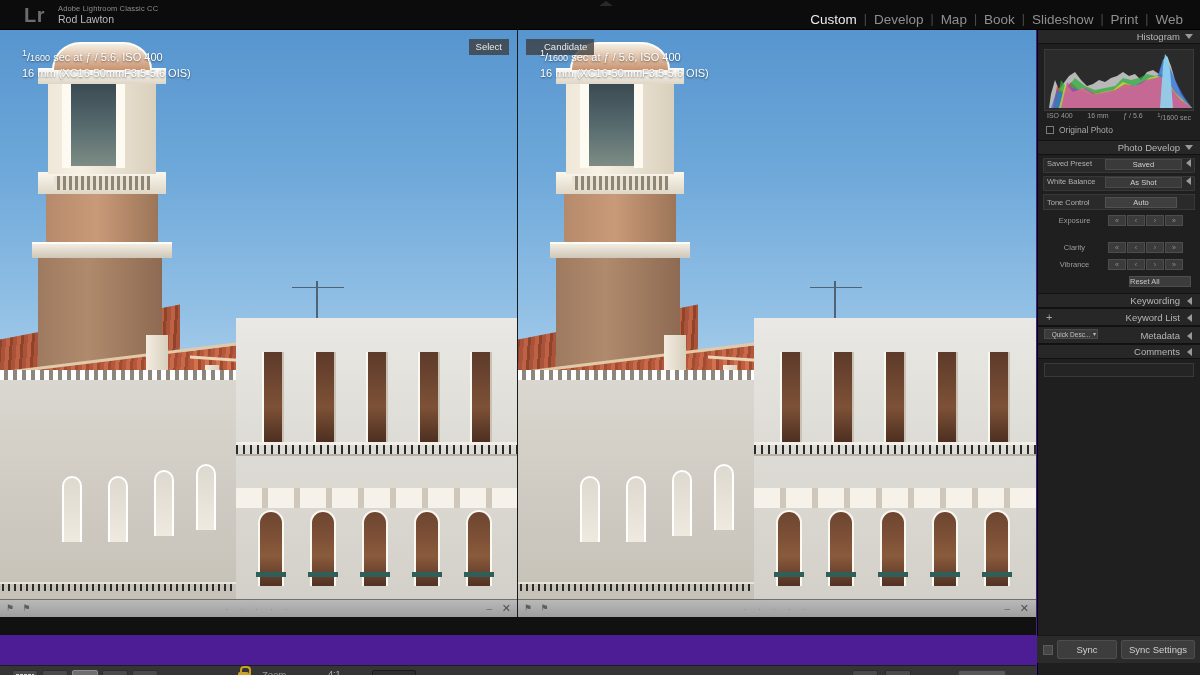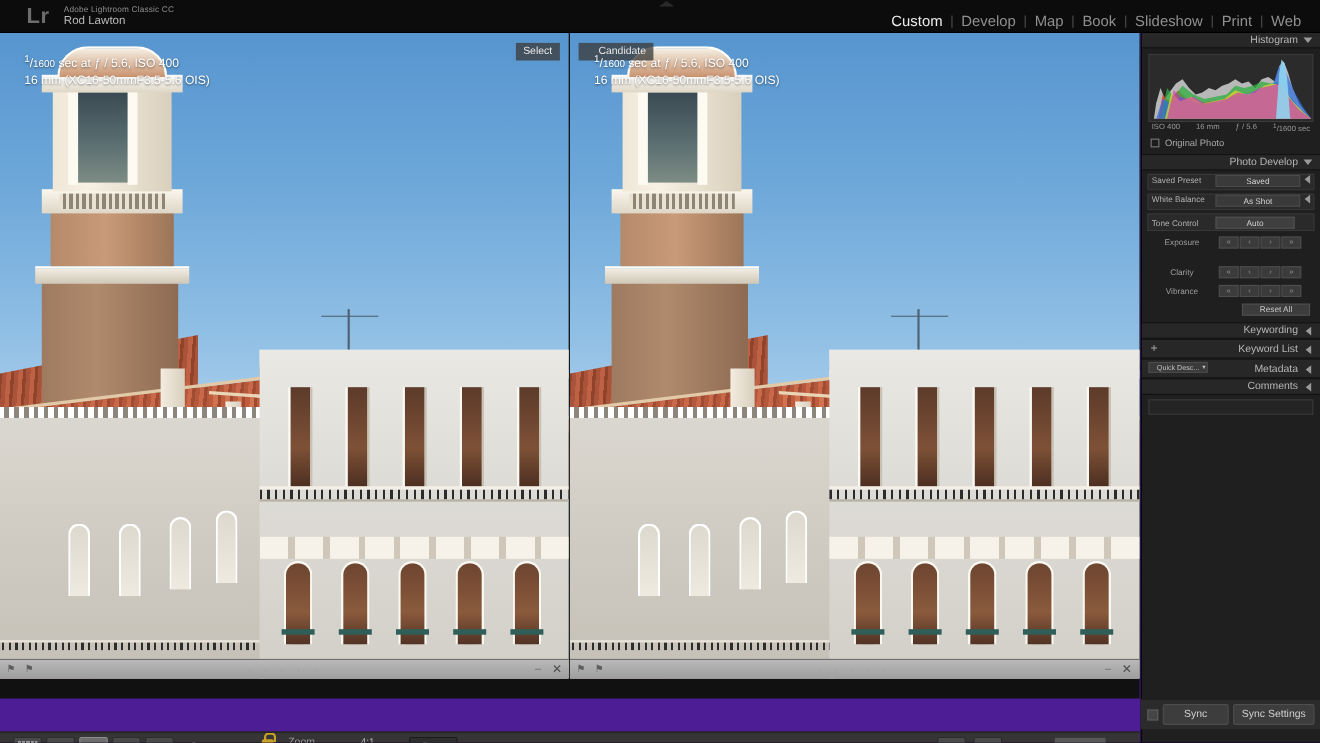--- a/index.html
+++ b/index.html
@@ -224,21 +224,21 @@
   .tcrow .k { font-size:7.5px; color:#b0b0b0; width:58px; }
   .autobtn { width:72px; height:11px; background:#3f3f3f; border:1px solid #515151;
              font-size:7.5px; color:#cfcfcf; text-align:center; line-height:10px; cursor:pointer; }
   .adjrow { display:flex; align-items:center; height:13px; margin-bottom:4px; padding:0 3px; }
   .adjrow .k { font-size:7.5px; color:#9d9d9d; width:62px; text-align:center; padding-right:5px; }
   .btns4 { display:flex; gap:1px; }
   .ab { width:18px; height:11px; background:#3b3b3b; border:1px solid #4d4d4d;
         color:#8e8e8e; font-size:7px; line-height:10px; text-align:center; cursor:pointer; }
   .resetwrap { display:flex; justify-content:flex-end; padding:1px 4px 0; }
   .resetbtn { width:62px; height:11px; background:#3c3c3c; border:1px solid #4e4e4e;
-              color:#c6c6c6; font-size:7.5px; line-height:10px; text-align:center; cursor:pointer; }
+              color:#c6c6c6; font-size:7.5px; line-height:10px; cursor:pointer; }
   .metadrop { position:absolute; left:6px; top:2px; width:54px; height:10px; background:#3a3a3a;
               border:1px solid #4b4b4b; font-size:6.5px; color:#c0c0c0; line-height:9px;
               text-align:center; cursor:pointer; }
   .metadrop .sb { position:absolute; right:1px; top:0; font-size:6px; color:#bbb; }
   .commentbox { margin:4px 6px; height:14px; background:#242424; border:1px solid #3a3a3a; }
   .divline { height:1px; background:#121212; }
 
   
   .syncbar { position:absolute; left:1037px; top:635px; width:163px; height:28px; background:#2b2b2b;
              border-top:1px solid #171717; }

